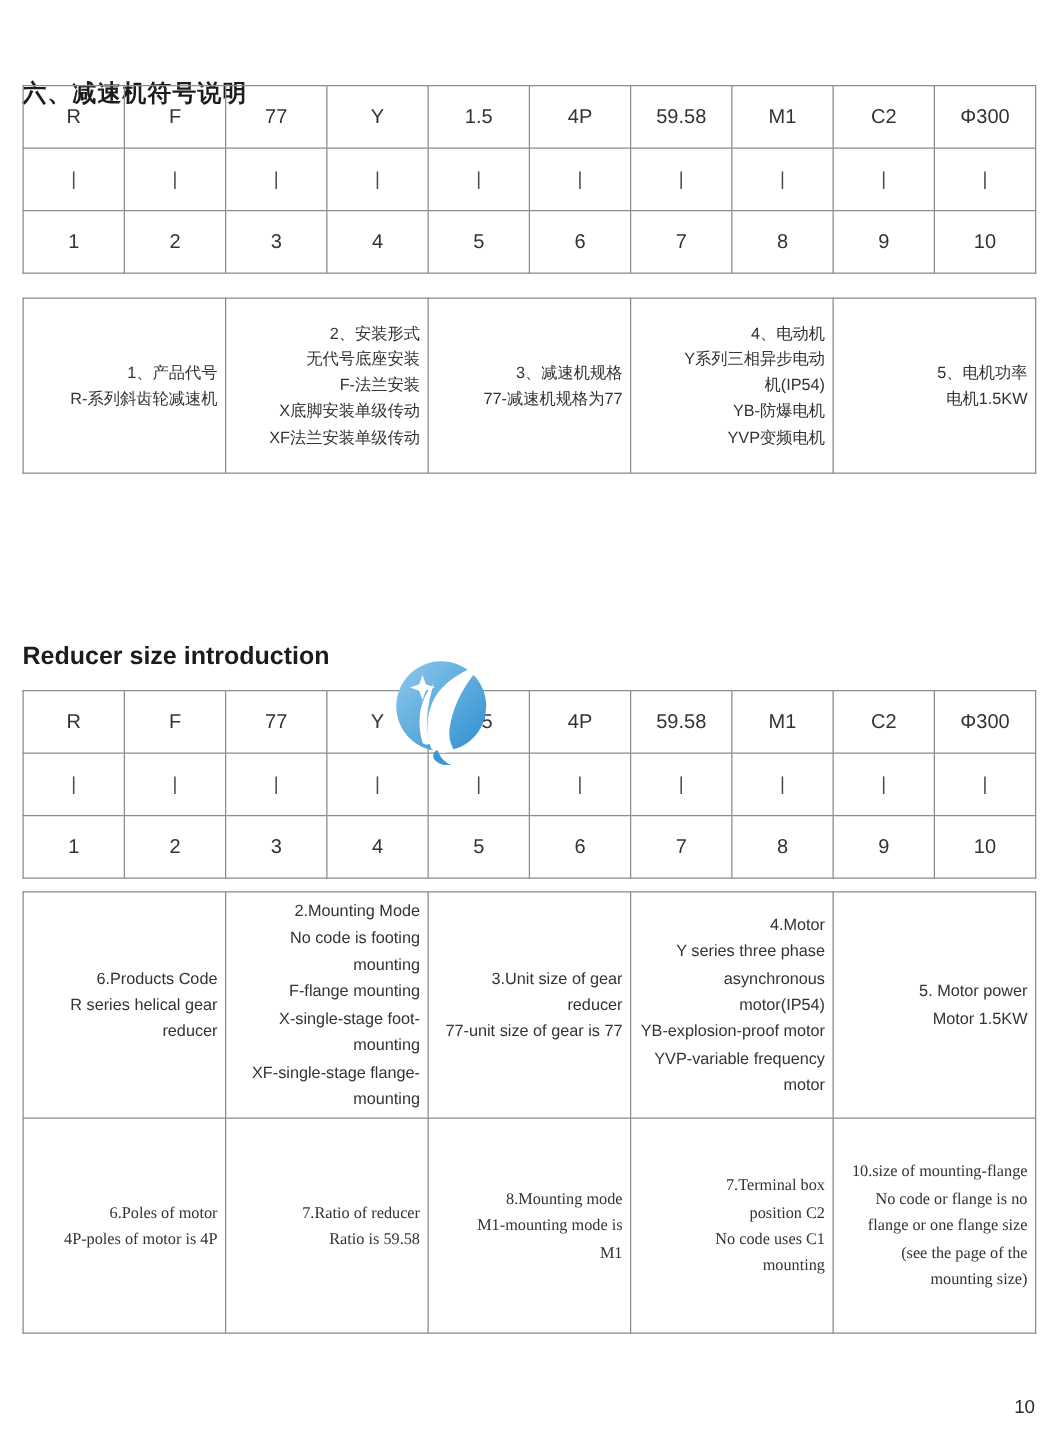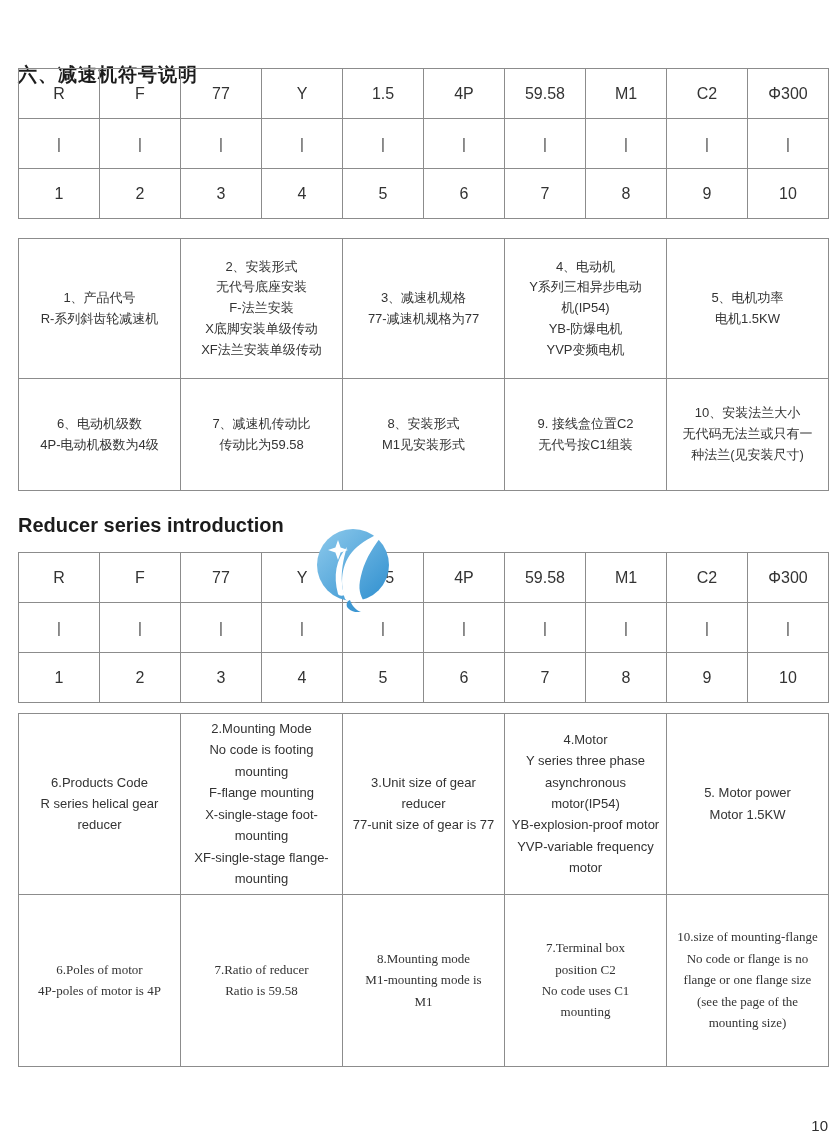--- a/index.html
+++ b/index.html
@@ -37,20 +37,21 @@
   .sym td.bar { font-size: 15px; color: #4a4a4a; }
 
   .desc { left: 18px; width: 810px; }
   .desc-cn { top: 238px; }
   .desc-en { top: 713px; }
   .desc td {
     width: 162px;
     font-size: 13px; line-height: 1.6;
     white-space: pre-line;
     padding: 4px 6px;
+    text-align: right;
   }
   .desc-cn tr:nth-child(1) td { height: 140px; }
   .desc-cn tr:nth-child(2) td { height: 112px; }
   .desc-en tr:nth-child(1) td { height: 173px; }
   .desc-en tr:nth-child(2) td { height: 172px; font-family: Liberation Serif, serif; }
   .desc-en td { line-height: 1.65; }
 
   .page-number {
     right: 12px; top: 1117px;
     font-size: 15px; color: #2e2e2e;
@@ -140,37 +141,24 @@
     <td>3、减速机规格
 77-减速机规格为77</td>
     <td>4、电动机
 Y系列三相异步电动
 机(IP54)
 YB-防爆电机
 YVP变频电机</td>
     <td>5、电机功率
 电机1.5KW</td>
   </tr>
-  <tr>
-    <td>6、电动机级数
-4P-电动机极数为4级</td>
-    <td>7、减速机传动比
-传动比为59.58</td>
-    <td>8、安装形式
-M1见安装形式</td>
-    <td>9. 接线盒位置C2
-无代号按C1组装</td>
-    <td>10、安装法兰大小
-无代码无法兰或只有一
-种法兰(见安装尺寸)</td>
-  </tr>
-</tbody>
-  </table>
-
-<div class="abs title-en">Reducer series introduction</div>
+</tbody>
+  </table>
+
+<div class="abs title-en">Reducer size introduction</div>
 
 <table class="abs sym sym-en">
   <tbody>
       <tr>
     <td>R</td>
     <td>F</td>
     <td>77</td>
     <td>Y</td>
     <td>1.5</td>
     <td>4P</td>

